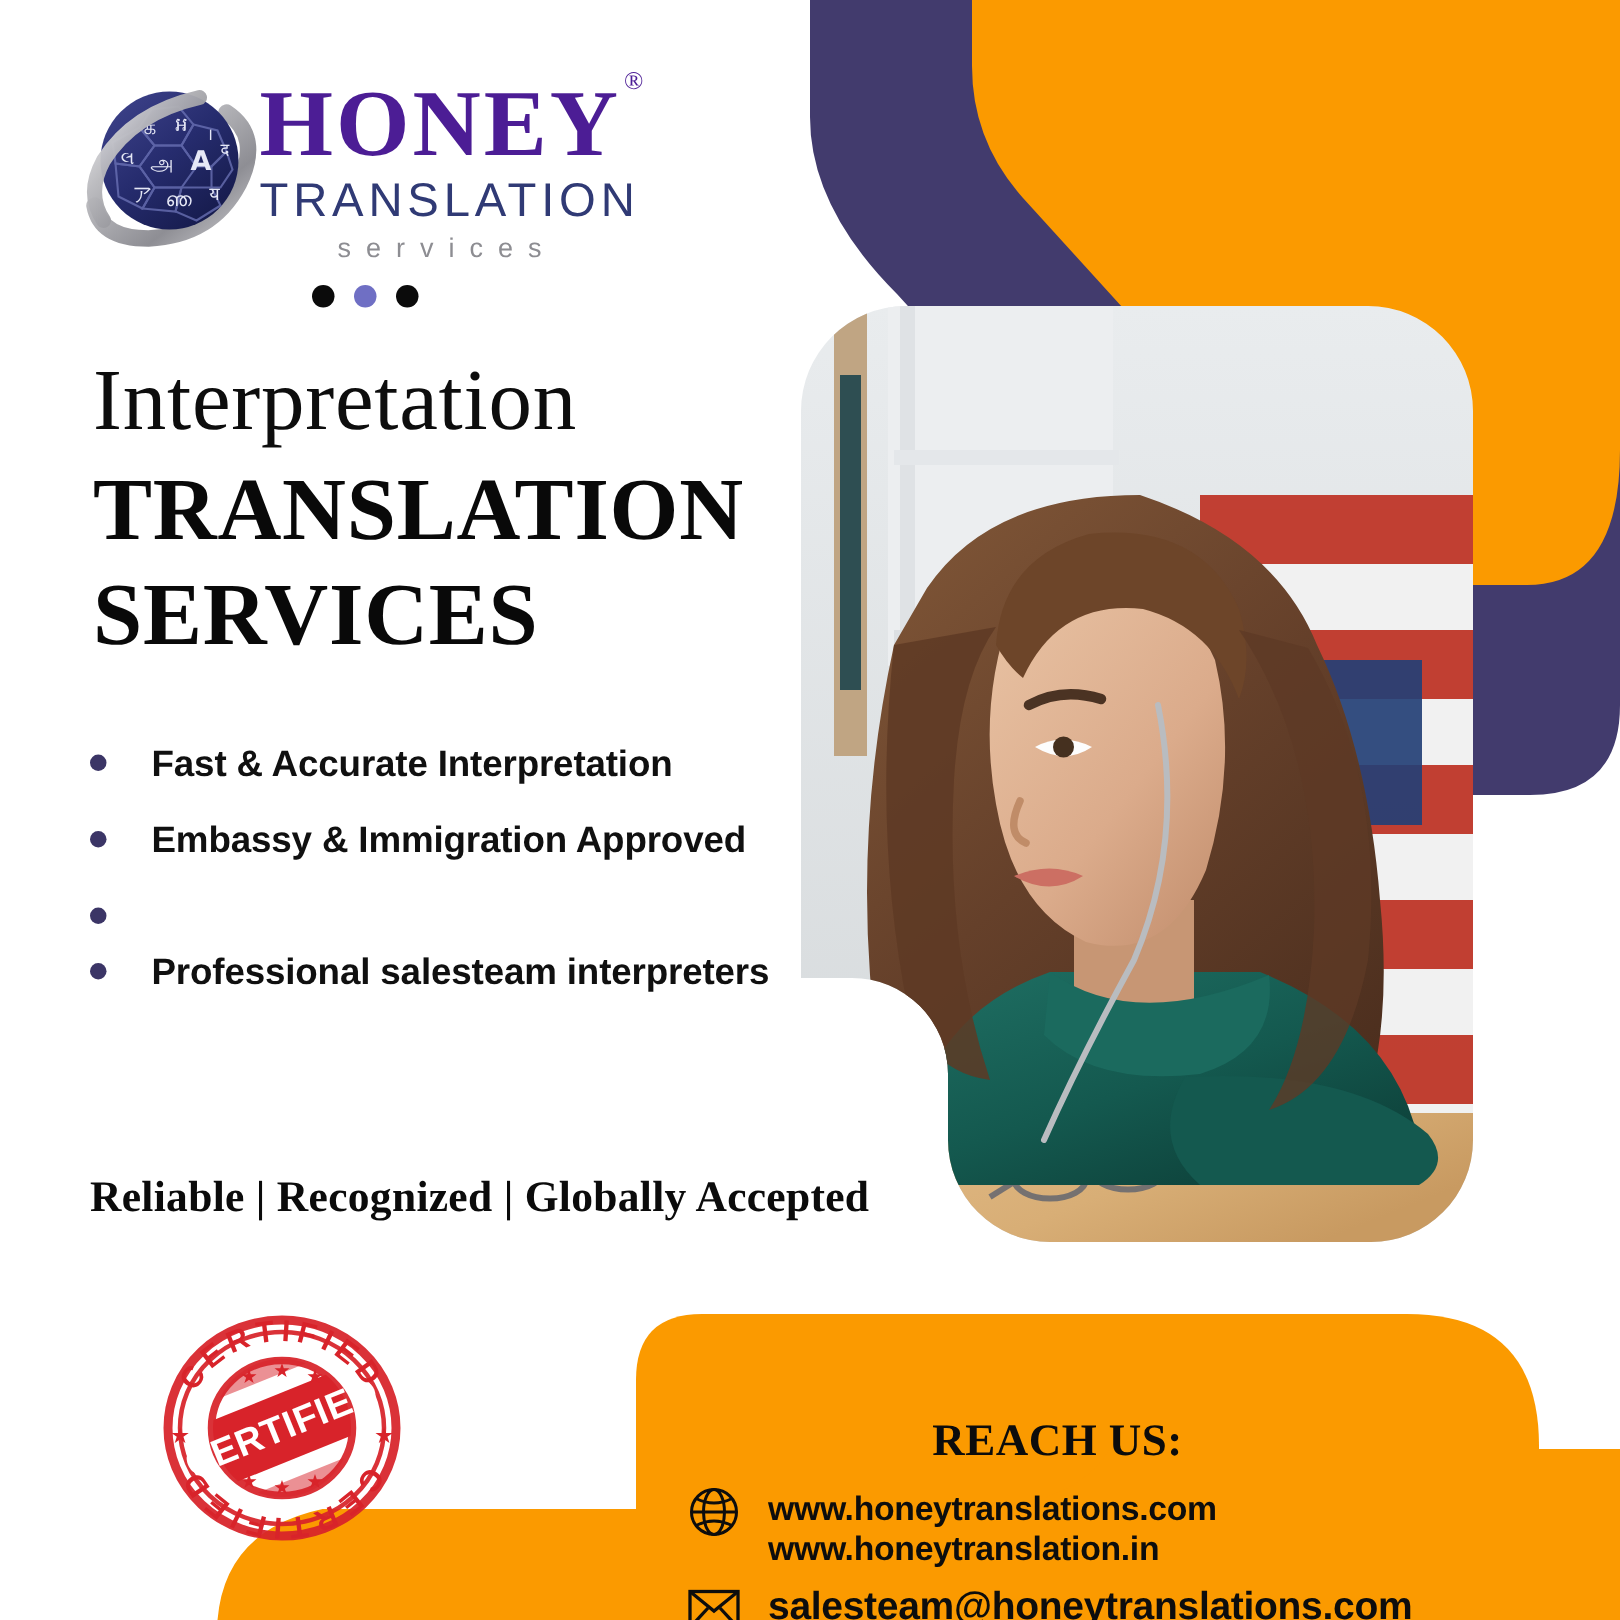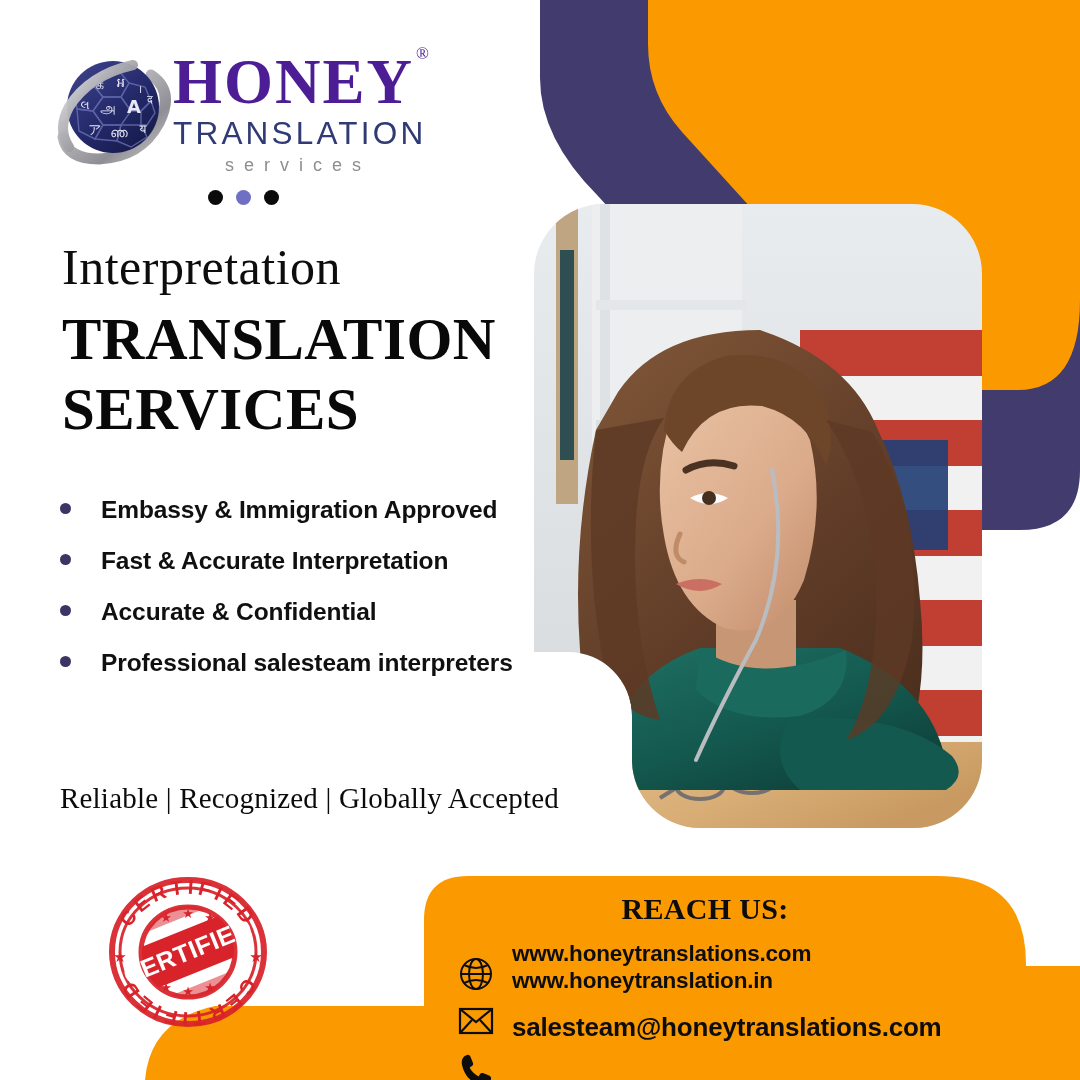--- a/index.html
+++ b/index.html
@@ -31,56 +31,56 @@
     font-size:18px;line-height:24px;font-weight:400;color:#8d8d92;
     letter-spacing:10px;margin-top:2px;padding-left:52px;
   }
   #logo-dots{position:absolute;left:208px;top:190px;display:flex;gap:13px;align-items:center;}
   #logo-dots i{display:block;width:15px;height:15px;border-radius:50%;}
 
   
   #headline{position:absolute;left:62px;top:232px;width:470px;}
   .h-script{
     font-family:"Liberation Serif",serif;font-weight:400;
-    font-size:50px;line-height:70px;color:#0d0d0d;letter-spacing:0.5px;
+    font-size:58px;line-height:70px;color:#0d0d0d;letter-spacing:0.5px;
   }
   .h-bold{
     font-family:"Liberation Serif",serif;font-weight:700;
     font-size:59px;line-height:66px;color:#090909;letter-spacing:0.5px;
     margin-top:4px;
   }
 
   
   #features{position:absolute;left:55px;top:492px;width:470px;}
   .feat{display:flex;align-items:flex-start;margin-bottom:15px;}
   .feat .dot{flex:0 0 auto;width:11px;height:11px;border-radius:50%;margin:11px 30px 0 5px;}
   .feat .txt{
     font-family:"Liberation Sans",sans-serif;font-weight:700;
     font-size:24.5px;line-height:36px;color:#101010;letter-spacing:-0.1px;
   }
 
   
   #tagline{
     position:absolute;left:60px;top:780px;width:620px;
-    font-family:"Liberation Serif",serif;font-weight:400;
+    font-family:"Liberation Serif",serif;font-weight:700;
     font-size:29px;line-height:36px;color:#0b0b0b;letter-spacing:0.2px;white-space:nowrap;
   }
 
   
   #stamp{position:absolute;left:100px;top:866px;width:176px;height:168px;}
   #stamp svg{display:block;width:176px;height:168px;}
 
   
-  #contact{position:absolute;left:425px;top:876px;width:600px;height:150px;}
+  #contact{position:absolute;left:425px;top:928px;width:600px;height:150px;}
   #reach-title{
     text-align:center;width:560px;margin:16px 0 10px 0;
     font-family:"Liberation Serif",serif;font-weight:700;
     font-size:30px;line-height:34px;color:#0c0c0c;letter-spacing:0.3px;
   }
-  .crow{display:flex;align-items:flex-end;margin:0 0 7px 0;padding-left:31px;}
+  .crow{display:flex;align-items:flex-start;margin:0 0 7px 0;padding-left:31px;}
   .cicon{flex:0 0 auto;width:40px;height:40px;margin-right:16px;display:flex;align-items:center;justify-content:center;}
   .cicon svg{display:block;}
   .ctext{
     font-family:"Liberation Sans",sans-serif;font-weight:700;
     font-size:22.5px;line-height:27px;color:#0d0d0d;letter-spacing:-0.2px;
     padding-top:4px;
   }
   .ctext .l2{display:block;}
   .crow.phone .cicon{margin-top:2px;}
   .crow.phone .ctext{font-size:23.5px;padding-top:6px;}
@@ -340,29 +340,28 @@
 
   <div id="headline">
     <div class="h-script">Interpretation</div>
     <div class="h-bold">TRANSLATION</div>
     <div class="h-bold">SERVICES</div>
   </div>
 
   <div id="features">
     <div class="feat">
       <span class="dot" style="background:#3b3566"></span>
-      <span class="txt">Embassy &amp; Immigration Approved</span>
+      <span class="txt">Fast &amp; Accurate Interpretation</span>
     </div>
     <div class="feat">
       <span class="dot" style="background:#3b3566"></span>
-      <span class="txt">Fast &amp; Accurate Interpretation</span>
+      <span class="txt">Embassy &amp; Immigration Approved</span>
     </div>
     <div class="feat">
       <span class="dot" style="background:#3b3566"></span>
-      <span class="txt">Accurate &amp; Confidential</span>
     </div>
     <div class="feat">
       <span class="dot" style="background:#3b3566"></span>
       <span class="txt">Professional salesteam interpreters</span>
     </div>
   </div>
 
   <div id="tagline">Reliable  |  Recognized  |  Globally Accepted</div>
 
   <div id="stamp">

